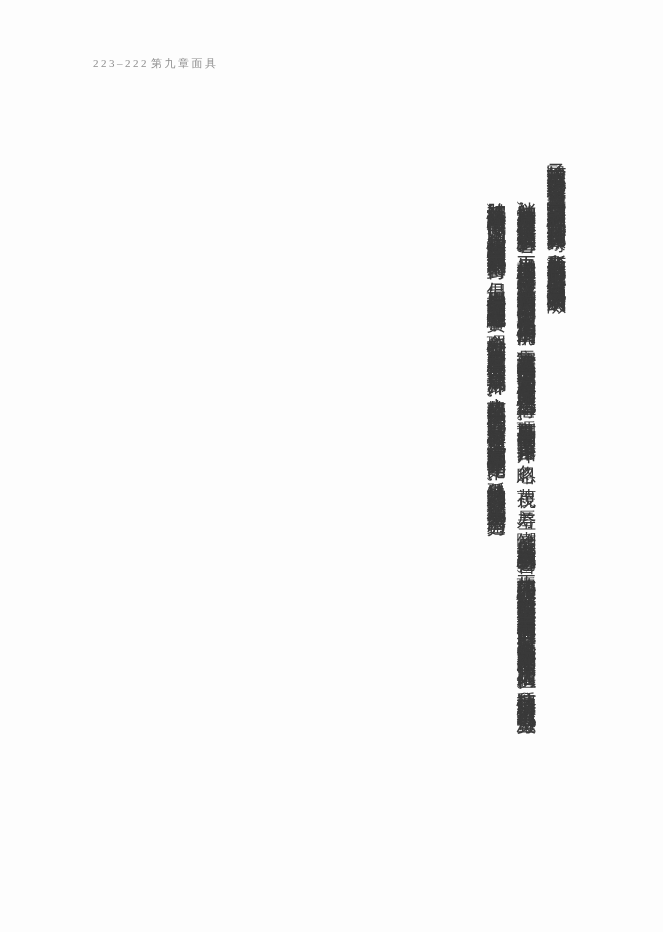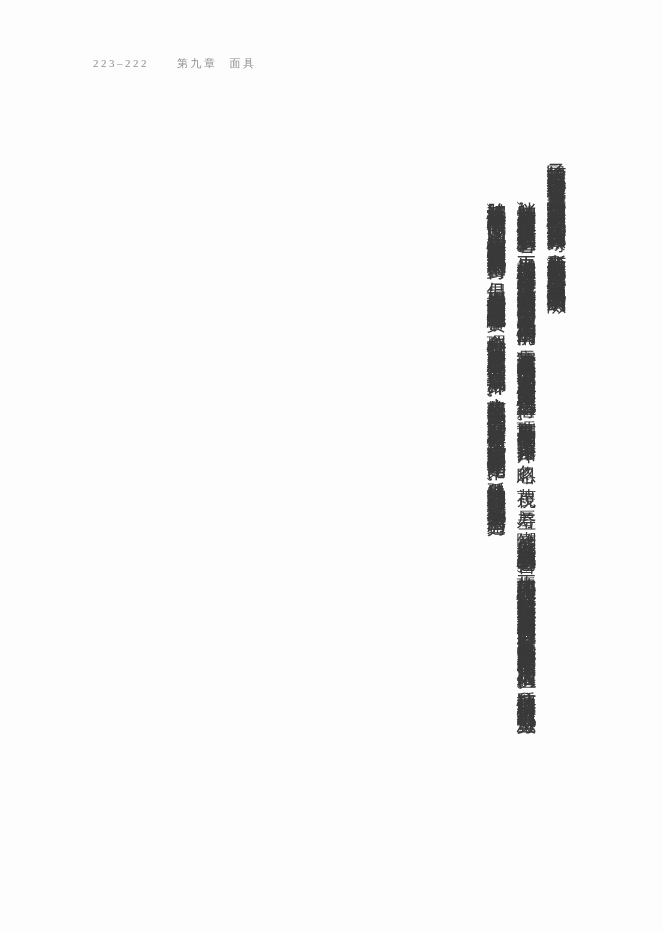--- a/index.html
+++ b/index.html
@@ -23,24 +23,23 @@
   .running-head {
     position: absolute;
     top: 56px;
     left: 93px;
     font-size: 11px;
     color: #8f8f8f;
     letter-spacing: 2.5px;
     white-space: nowrap;
   }
   .running-head .pages {
-    margin-right: 28px;
+    margin-right: 2px;
   }
   .running-head .chapter {
-    margin-right: 12px;
   }
   
   .text-block {
     position: absolute;
     top: 148px;
     right: 92px;
     height: 734px;
     writing-mode: vertical-rl;
     text-orientation: mixed;
     font-size: 19.5px;

